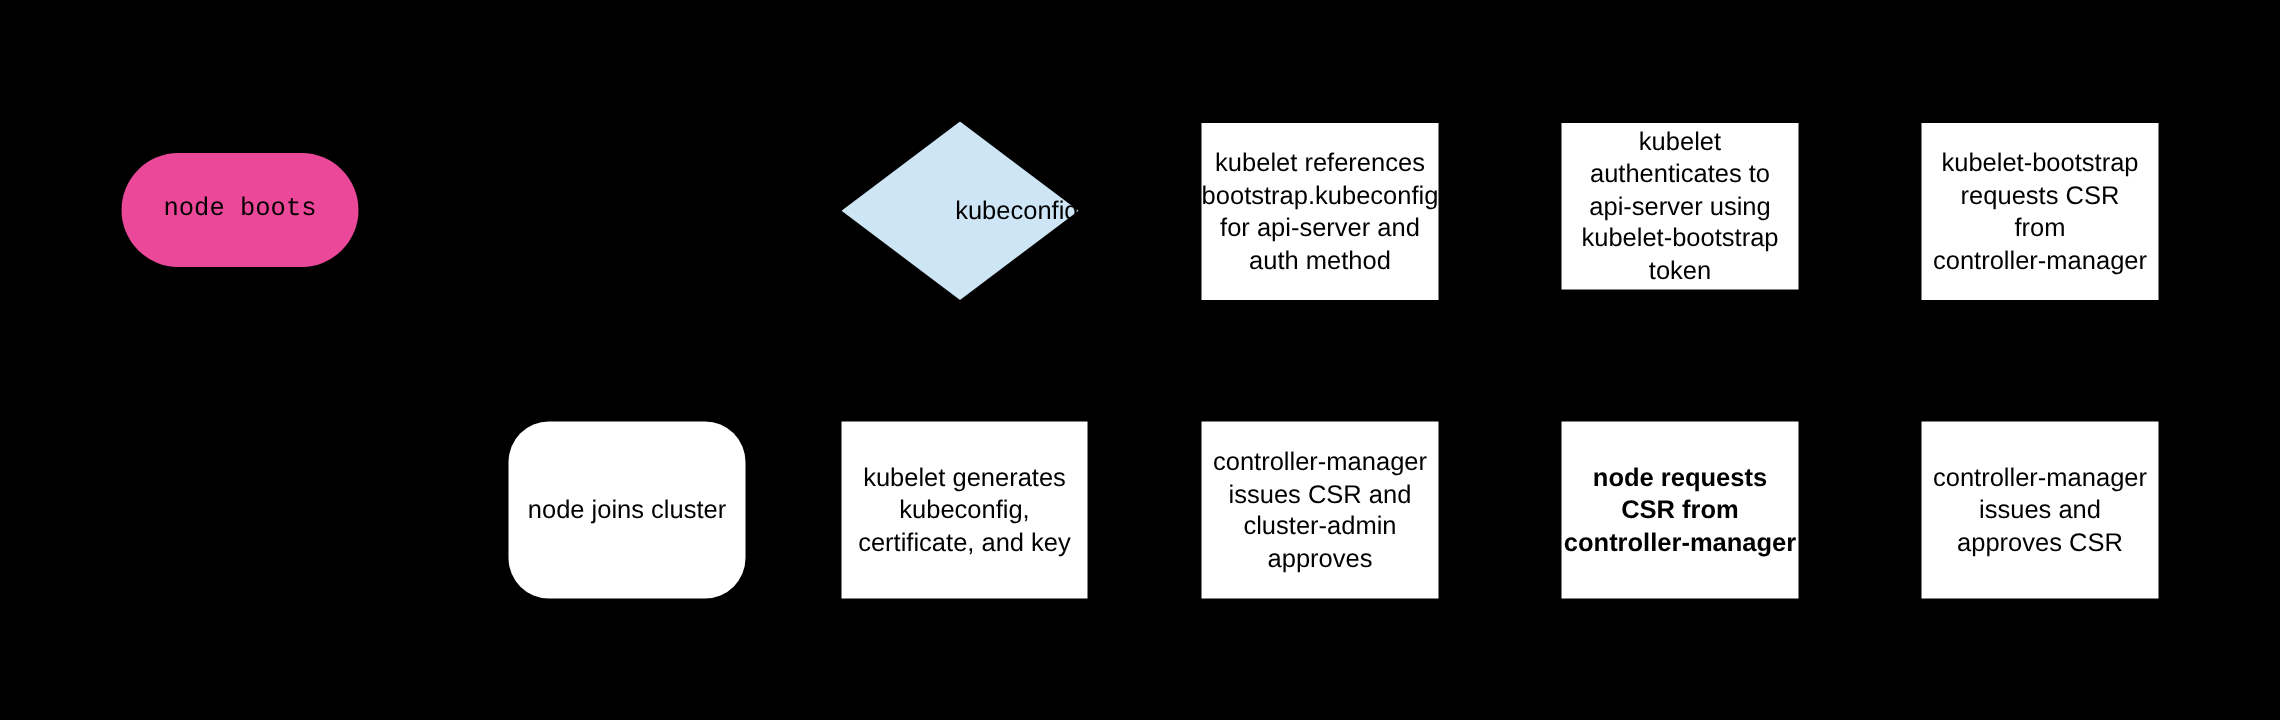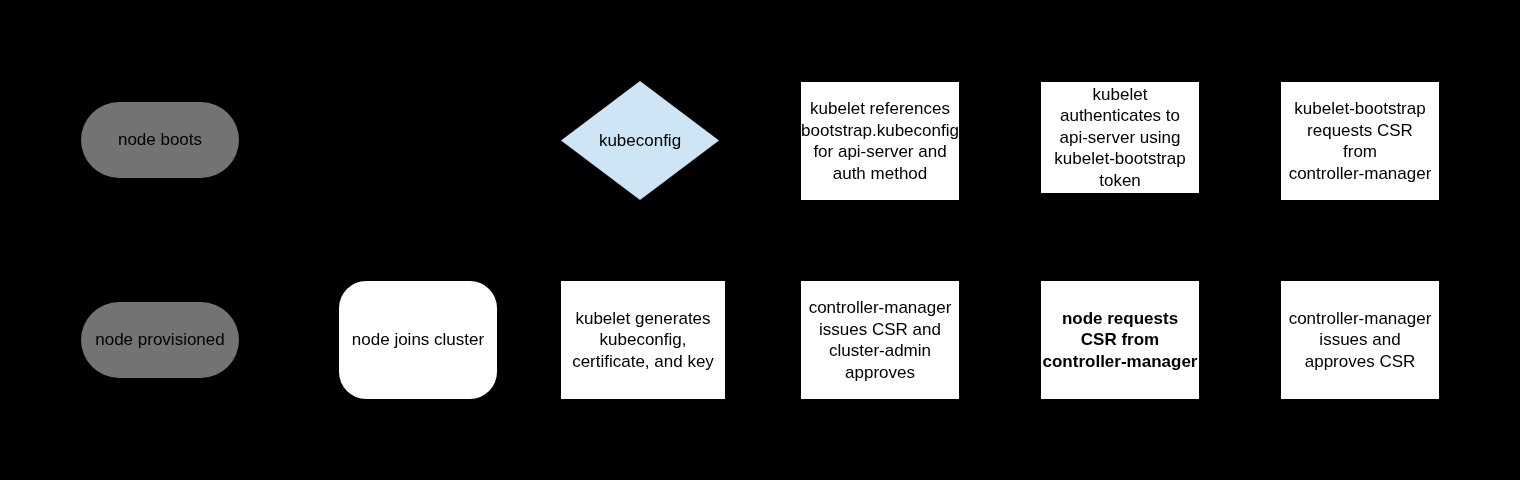--- a/index.html
+++ b/index.html
@@ -30,30 +30,32 @@
     font-size: 17px;
     line-height: 21.5px;
     font-family: "Liberation Sans", sans-serif;
   }
   .node-label {
     display: block;
     white-space: pre-line;
   }
   
   .shape-pill {
-    background: #737373;
+    background: #ec4899;
     border-radius: 38px;
+    font-family: Liberation Mono, monospace;
   }
   
   .shape-rect {
     background: #ffffff;
   }
   
   .shape-diamond {
     background: transparent;
+    justify-content: flex-end;
   }
   .shape-diamond .diamond-bg {
     position: absolute;
     left: 0;
     top: 0;
     width: 100%;
     height: 100%;
     background: #cde5f5;
     clip-path: polygon(50% 0%, 100% 50%, 50% 100%, 0% 50%);
     -webkit-clip-path: polygon(50% 0%, 100% 50%, 50% 100%, 0% 50%);
@@ -103,23 +105,20 @@
 token</span>
   </div>
 
   <div class="node shape-rect" style="left:1281px;top:82px;width:158px;height:118px;">
     <span class="node-label">kubelet-bootstrap
 requests CSR
 from
 controller-manager</span>
   </div>
 
-  <div class="node shape-pill" style="left:81px;top:302px;width:158px;height:76px;">
-    <span class="node-label">node provisioned</span>
-  </div>
 
   <div class="node shape-rect" style="left:339px;top:281px;width:158px;height:118px;border-radius:27px;">
     <span class="node-label">node joins cluster</span>
   </div>
 
   <div class="node shape-rect" style="left:561px;top:281px;width:164px;height:118px;">
     <span class="node-label">kubelet generates
 kubeconfig,
 certificate, and key</span>
   </div>

